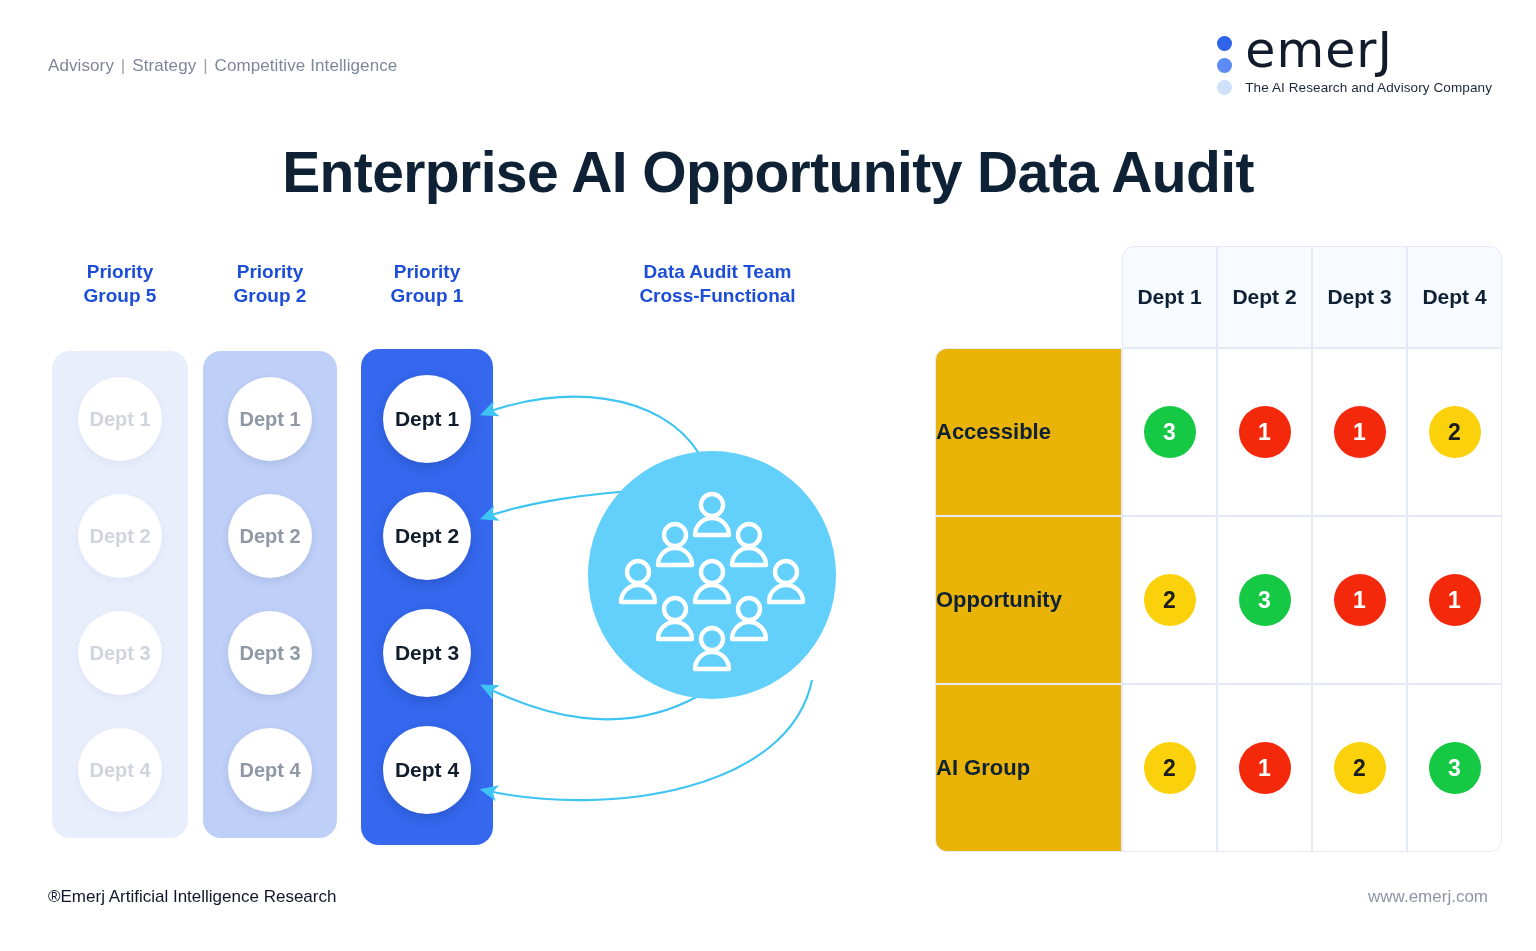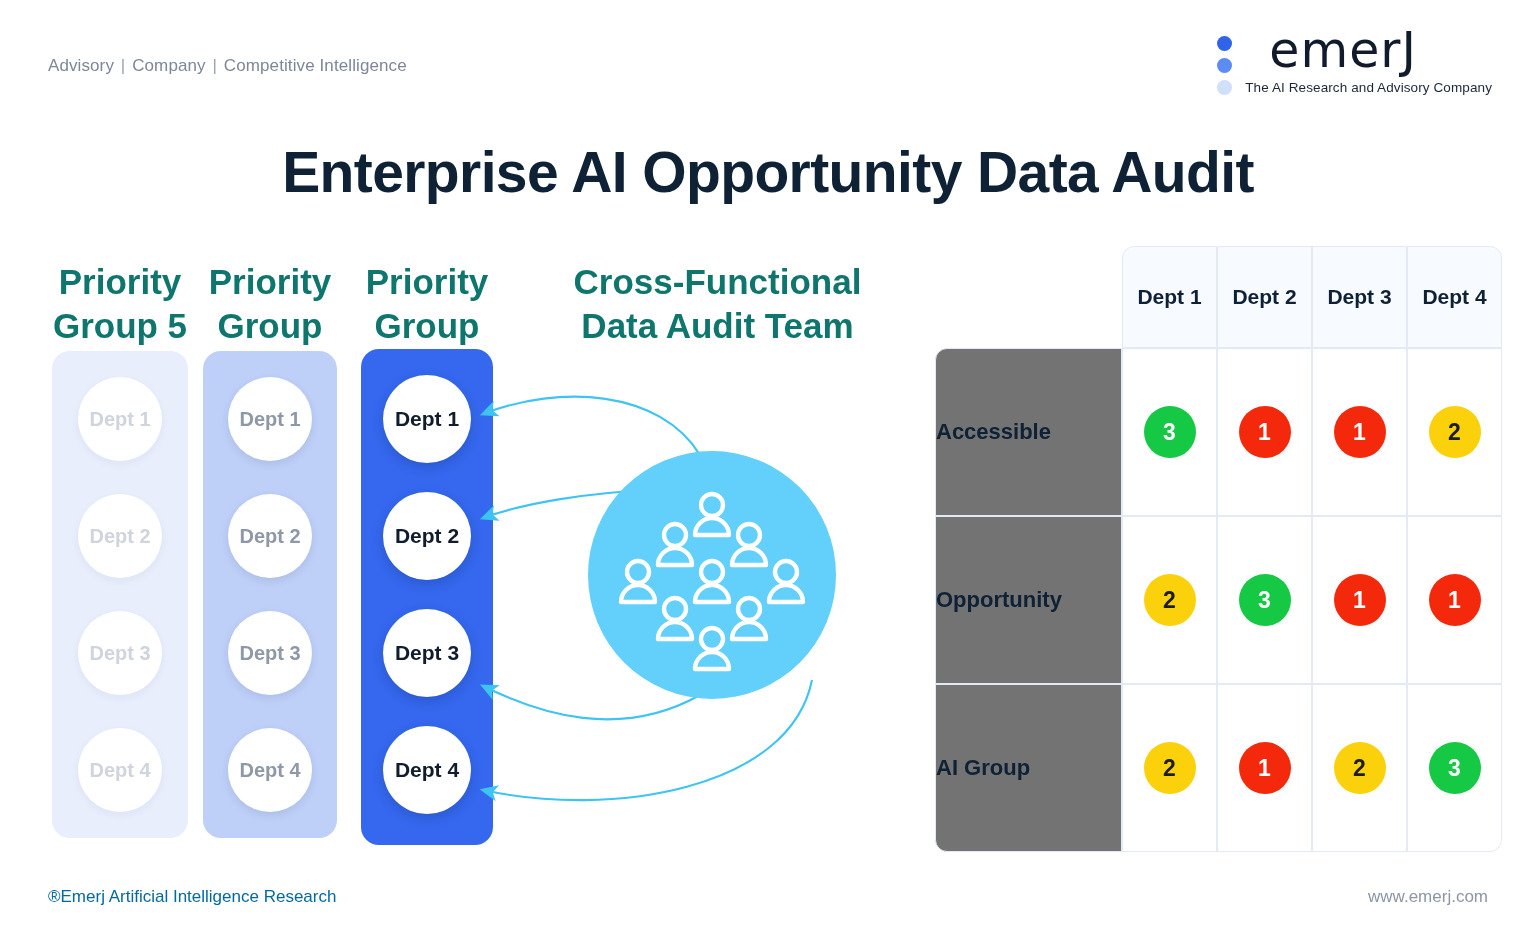--- a/index.html
+++ b/index.html
@@ -52,21 +52,20 @@
   .logo-dots i.d2 { background: #5d8bf4; }
   .logo-dots i.d3 { background: #cfe0fb; }
   .logo-right { display: flex; flex-direction: column; align-items: flex-start; }
   .logo-word {
     font-size: 49px;
     line-height: 0.95;
     font-weight: 400;
     letter-spacing: 1px;
     color: #111b2b;
     font-family: "DejaVu Sans", sans-serif;
-    margin-left: 24px;
   }
   .logo-sub {
     font-size: 13.5px;
     color: #1b2838;
     margin-top: 5px;
     letter-spacing: .1px;
     white-space: nowrap;
   }
 
   
@@ -77,24 +76,24 @@
     width: 1536px;
     text-align: center;
     font-size: 57px;
     font-weight: 700;
     color: #0e2135;
     letter-spacing: -0.6px;
   }
   .grp-head {
     position: absolute;
     text-align: center;
-    font-size: 35px;
+    font-size: 19px;
     font-weight: 700;
     line-height: 1.27;
-    color: #0f766e;
+    color: #1d4ed8;
   }
 
   .panel {
     position: absolute;
     border-radius: 18px;
   }
   .panel .dept {
     position: absolute;
     left: 50%;
     transform: translateX(-50%);
@@ -168,21 +167,21 @@
     color: #0e2135;
     line-height: 1.22;
     text-align: center;
     vertical-align: middle;
   }
   .m-head.first { border-top-left-radius: 12px; border-left: 1px solid #e3eaf6; }
   .m-head.last { border-top-right-radius: 12px; }
   .m-rowlabel {
     width: 185px;
     height: 166px;
-    background: #737373;
+    background: #eab308;
     border: 1px solid #e3eaf6;
     font-size: 22px;
     font-weight: 700;
     color: #0e2135;
     padding-left: 30px;
     vertical-align: middle;
   }
   tr.mrow.first .m-rowlabel { border-top-left-radius: 12px; }
   tr.mrow.last .m-rowlabel { border-bottom-left-radius: 12px; }
   .m-cell {
@@ -207,37 +206,37 @@
   .score.green { background: #16c944; color: #ffffff; }
   .score.red   { background: #f4290c; color: #ffffff; }
   .score.yellow{ background: #fad10b; color: #1d1d1d; }
 
   
   .foot-left {
     position: absolute;
     left: 48px;
     bottom: 44px;
     font-size: 17px;
-    color: #0369a1;
+    color: #0f172a;
   }
   .foot-right {
     position: absolute;
     right: 48px;
     bottom: 44px;
     font-size: 17px;
     color: #8d96a5;
   }
 </style>
 </head>
 <body>
 
 <div class="tagline">
   <span>Advisory</span>
   <span class="sep">|</span>
-  <span>Company</span>
+  <span>Strategy</span>
   <span class="sep">|</span>
   <span>Competitive Intelligence</span>
 </div>
 
 <div class="logo">
   <div class="logo-dots">
     <i class="d1"></i>
     <i class="d2"></i>
     <i class="d3"></i>
   </div>
@@ -255,22 +254,22 @@
 </div>
 <div class="grp-head" style="left:203px; top:260px; width:134px;">
   <div>Priority</div>
   <div>Group 2</div>
 </div>
 <div class="grp-head" style="left:361px; top:260px; width:132px;">
   <div>Priority</div>
   <div>Group 1</div>
 </div>
 <div class="grp-head" style="left:565px; top:260px; width:305px;">
+  <div>Data Audit Team</div>
   <div>Cross-Functional</div>
-  <div>Data Audit Team</div>
 </div>
 
 <div class="panel" id="panel-g3">
   <div class="dept r0">Dept 1</div>
   <div class="dept r1">Dept 2</div>
   <div class="dept r2">Dept 3</div>
   <div class="dept r3">Dept 4</div>
 </div>
 
 <div class="panel" id="panel-g2">

